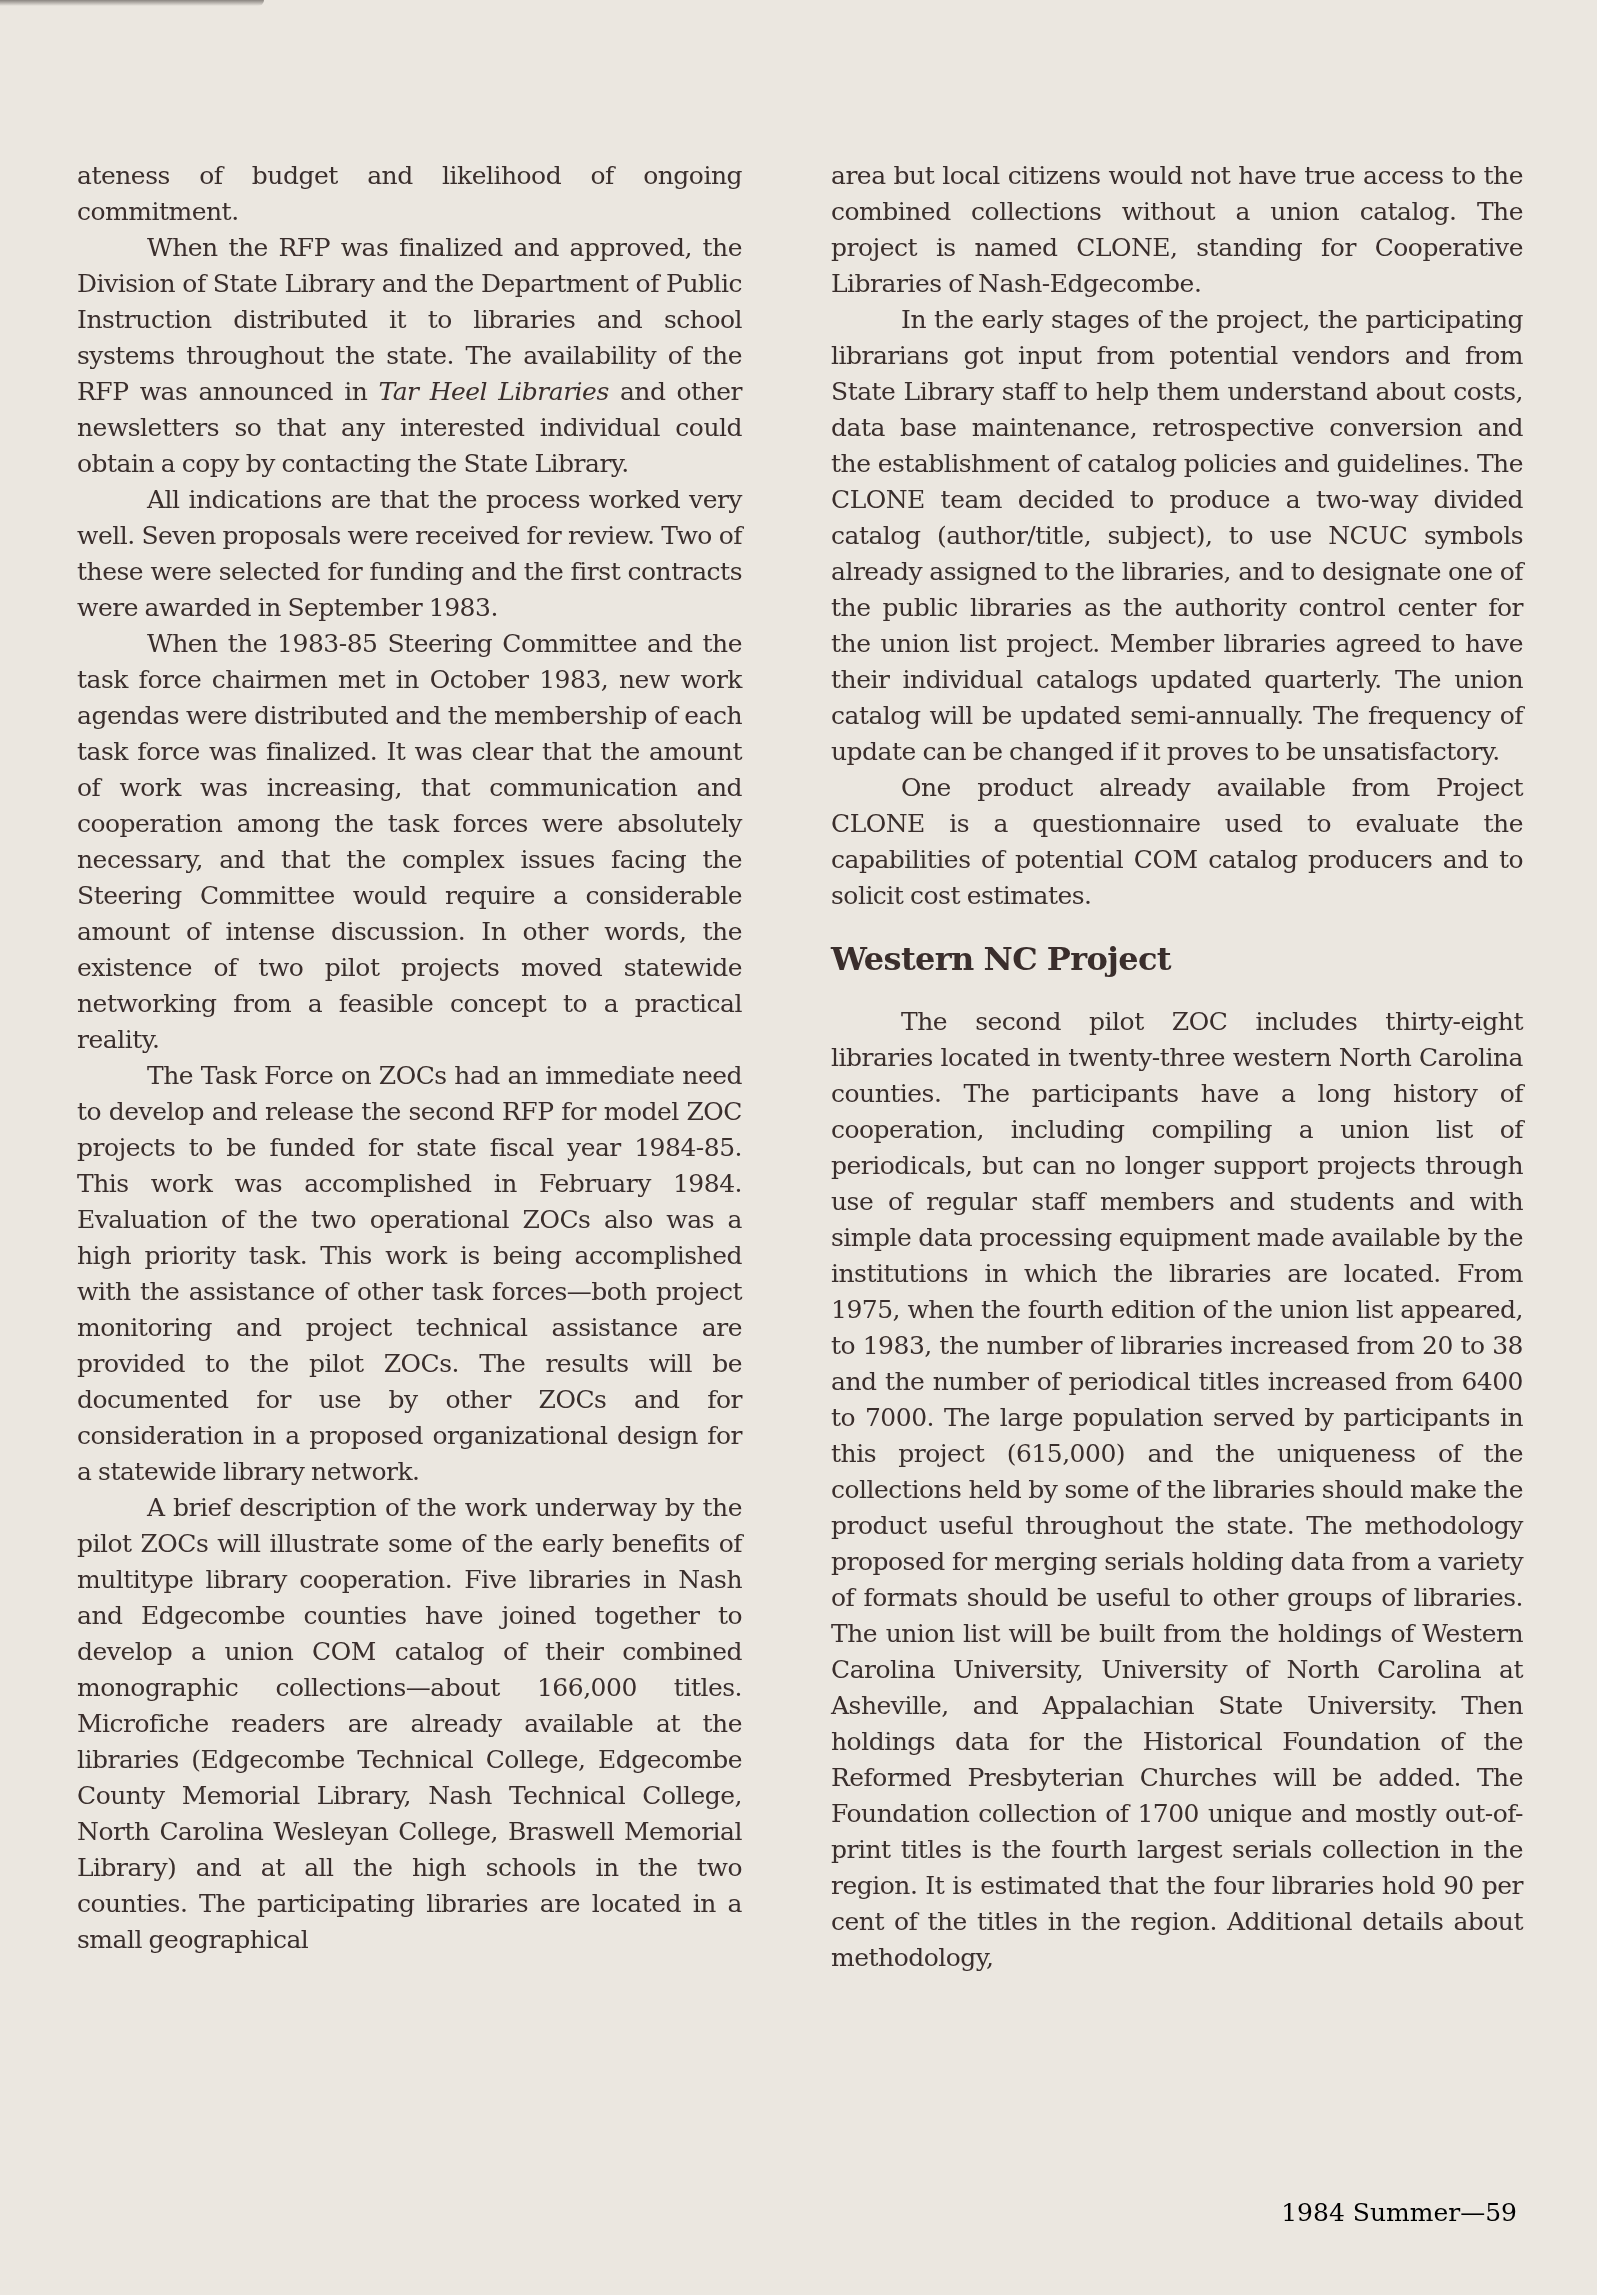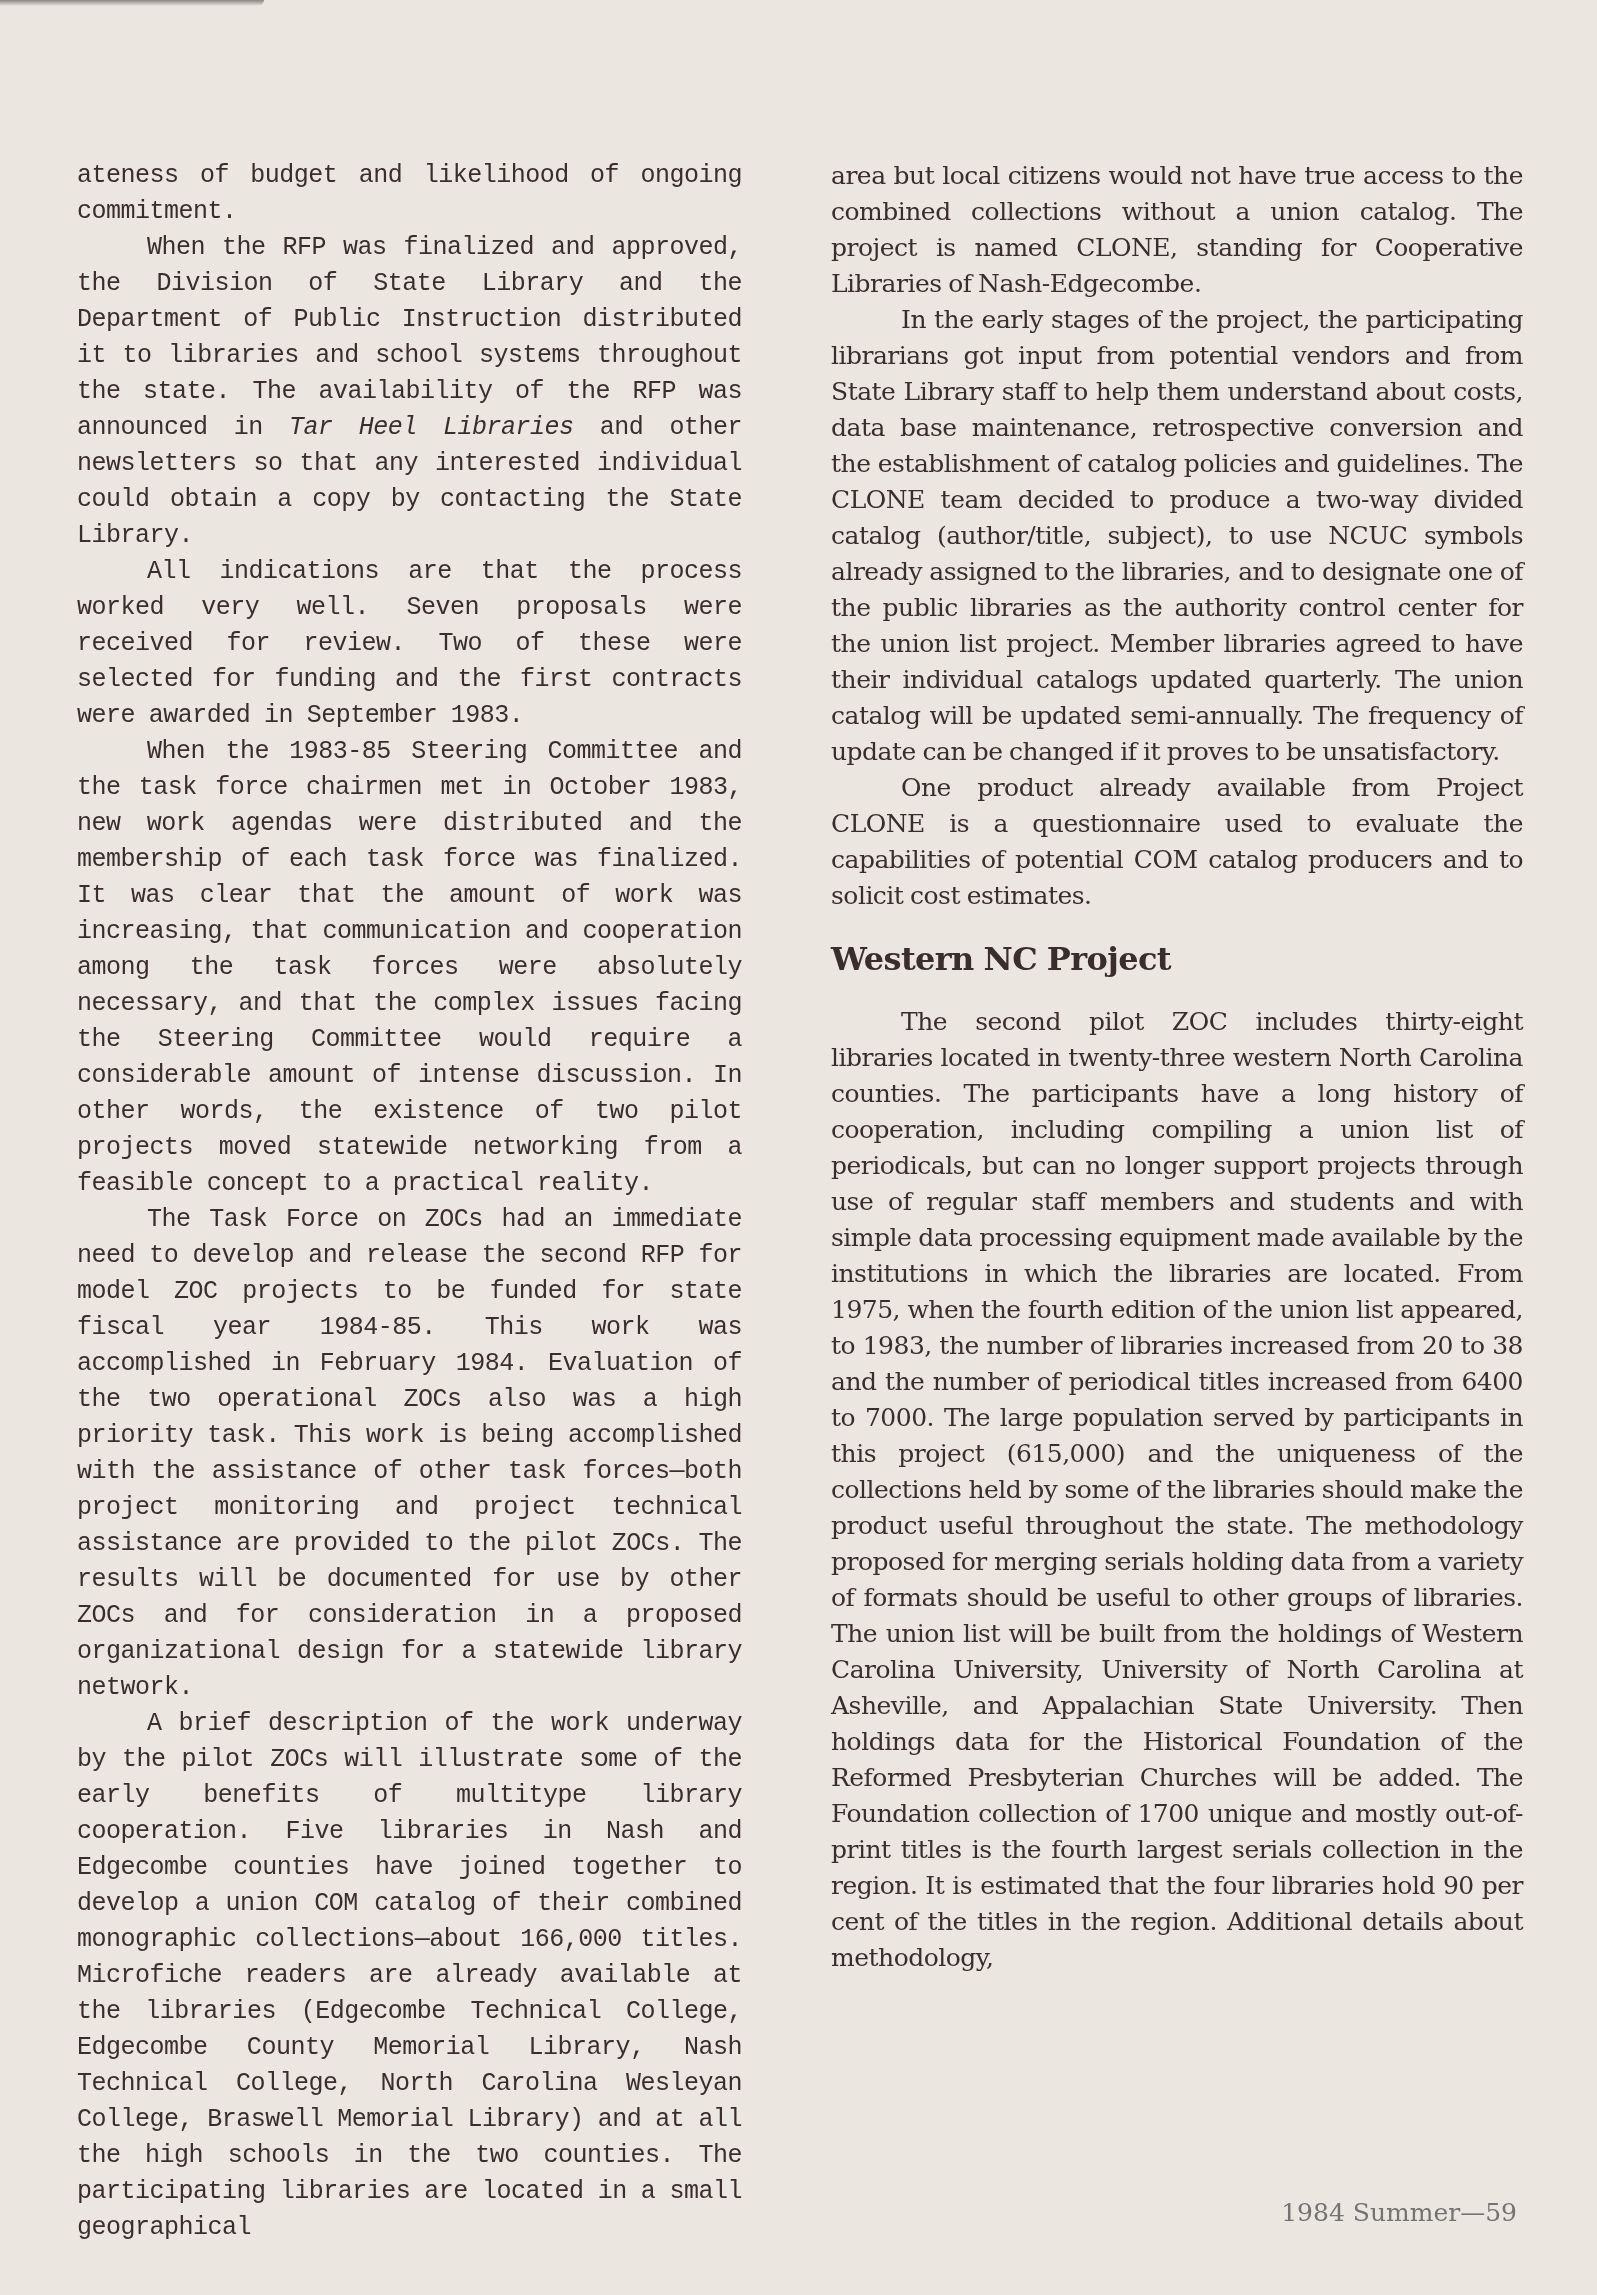--- a/index.html
+++ b/index.html
@@ -15,33 +15,33 @@
     background: linear-gradient(#8a8580, rgba(235,231,224,0));
     border-bottom-right-radius: 16px;
   }
   .column {
     position: absolute; top: 158px;
     font-size: 25px; line-height: 36px;
     text-align: justify;
     letter-spacing: -0.5px;
     word-spacing: -0.8px;
   }
-  .col-left { left: 77px; width: 665px; font-family: Liberation Mono, monospace; }
+  .col-left { left: 77px; width: 665px; }
   .col-right { left: 831px; width: 692px; }
   .col-left p, .col-right p { margin: 0; text-indent: 0; }
   p.indent { text-indent: 70px; }
   p.cont { text-indent: 0; }
   .heading {
     font-weight: bold; font-size: 32px; margin: 27px 0 27px 0;
     line-height: 36px; letter-spacing: -0.6px;
   }
   em { font-style: italic; }
   .footer {
     position: absolute; left: 1198px; top: 2198px; width: 319px;
-    text-align: right; font-size: 25px; color: #737373;
+    text-align: right; font-size: 25px; color: #000000;
   }
 </style>
 </head>
 <body>
 
 <div class="page-shadow-top"></div>
 
 <div class="column col-left">
   <p class="cont">ateness of budget and likelihood of ongoing commitment.</p>
   <p class="indent"><span>When the RFP was finalized and approved, the Division of State Library and the Department of Public Instruction distributed it to libraries and school systems throughout the state. The availability of the RFP was announced in </span><em>Tar Heel Libraries</em><span> and other newsletters so that any interested individual could obtain a copy by contacting the State Library.</span></p>

